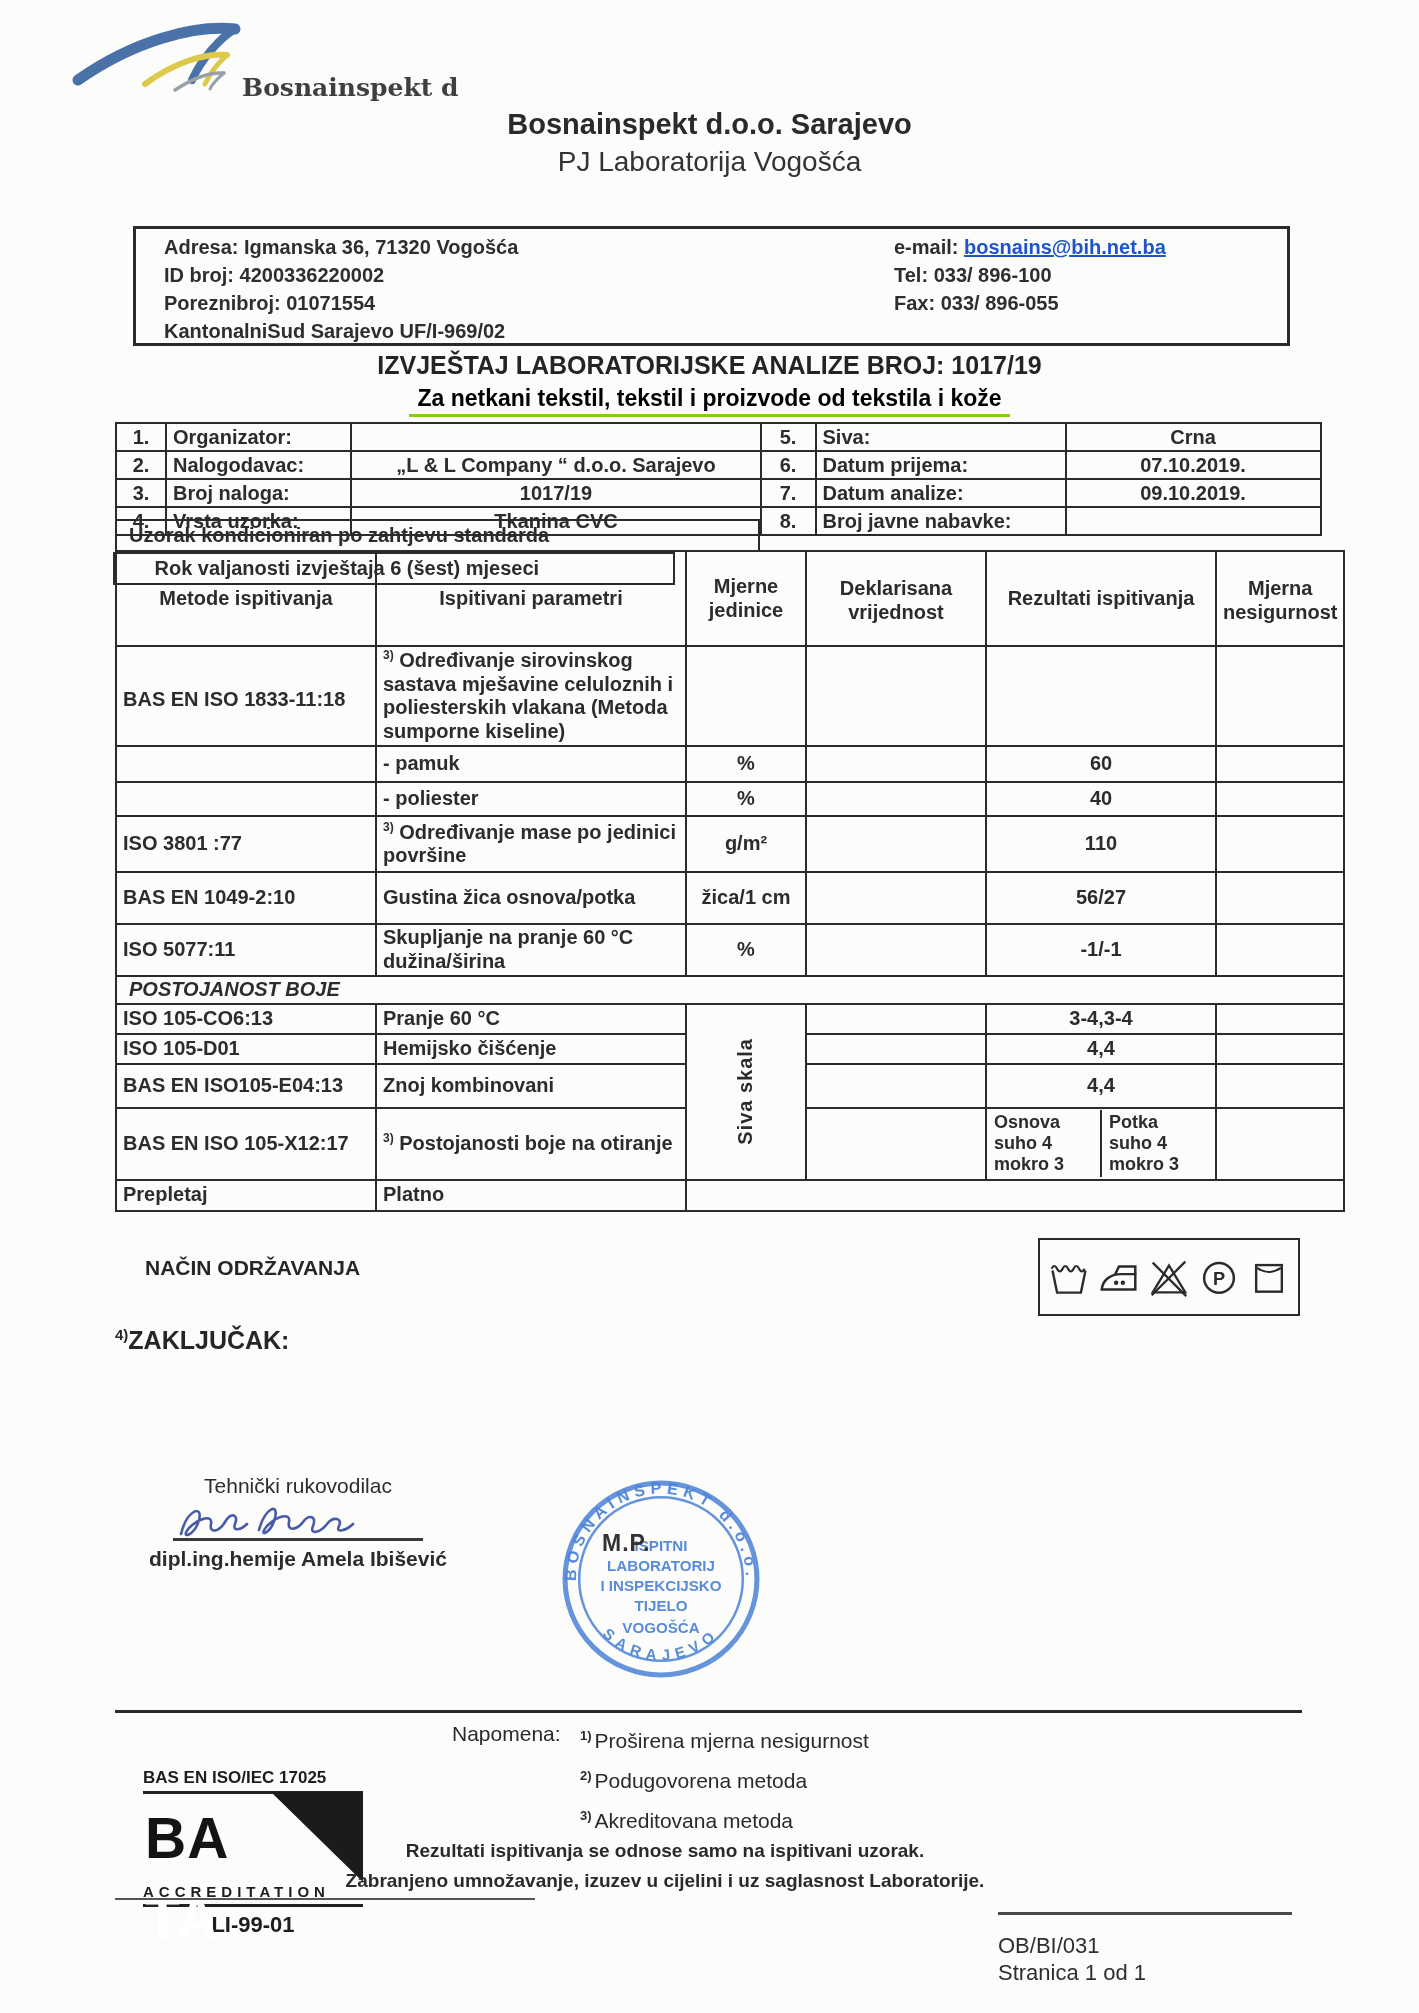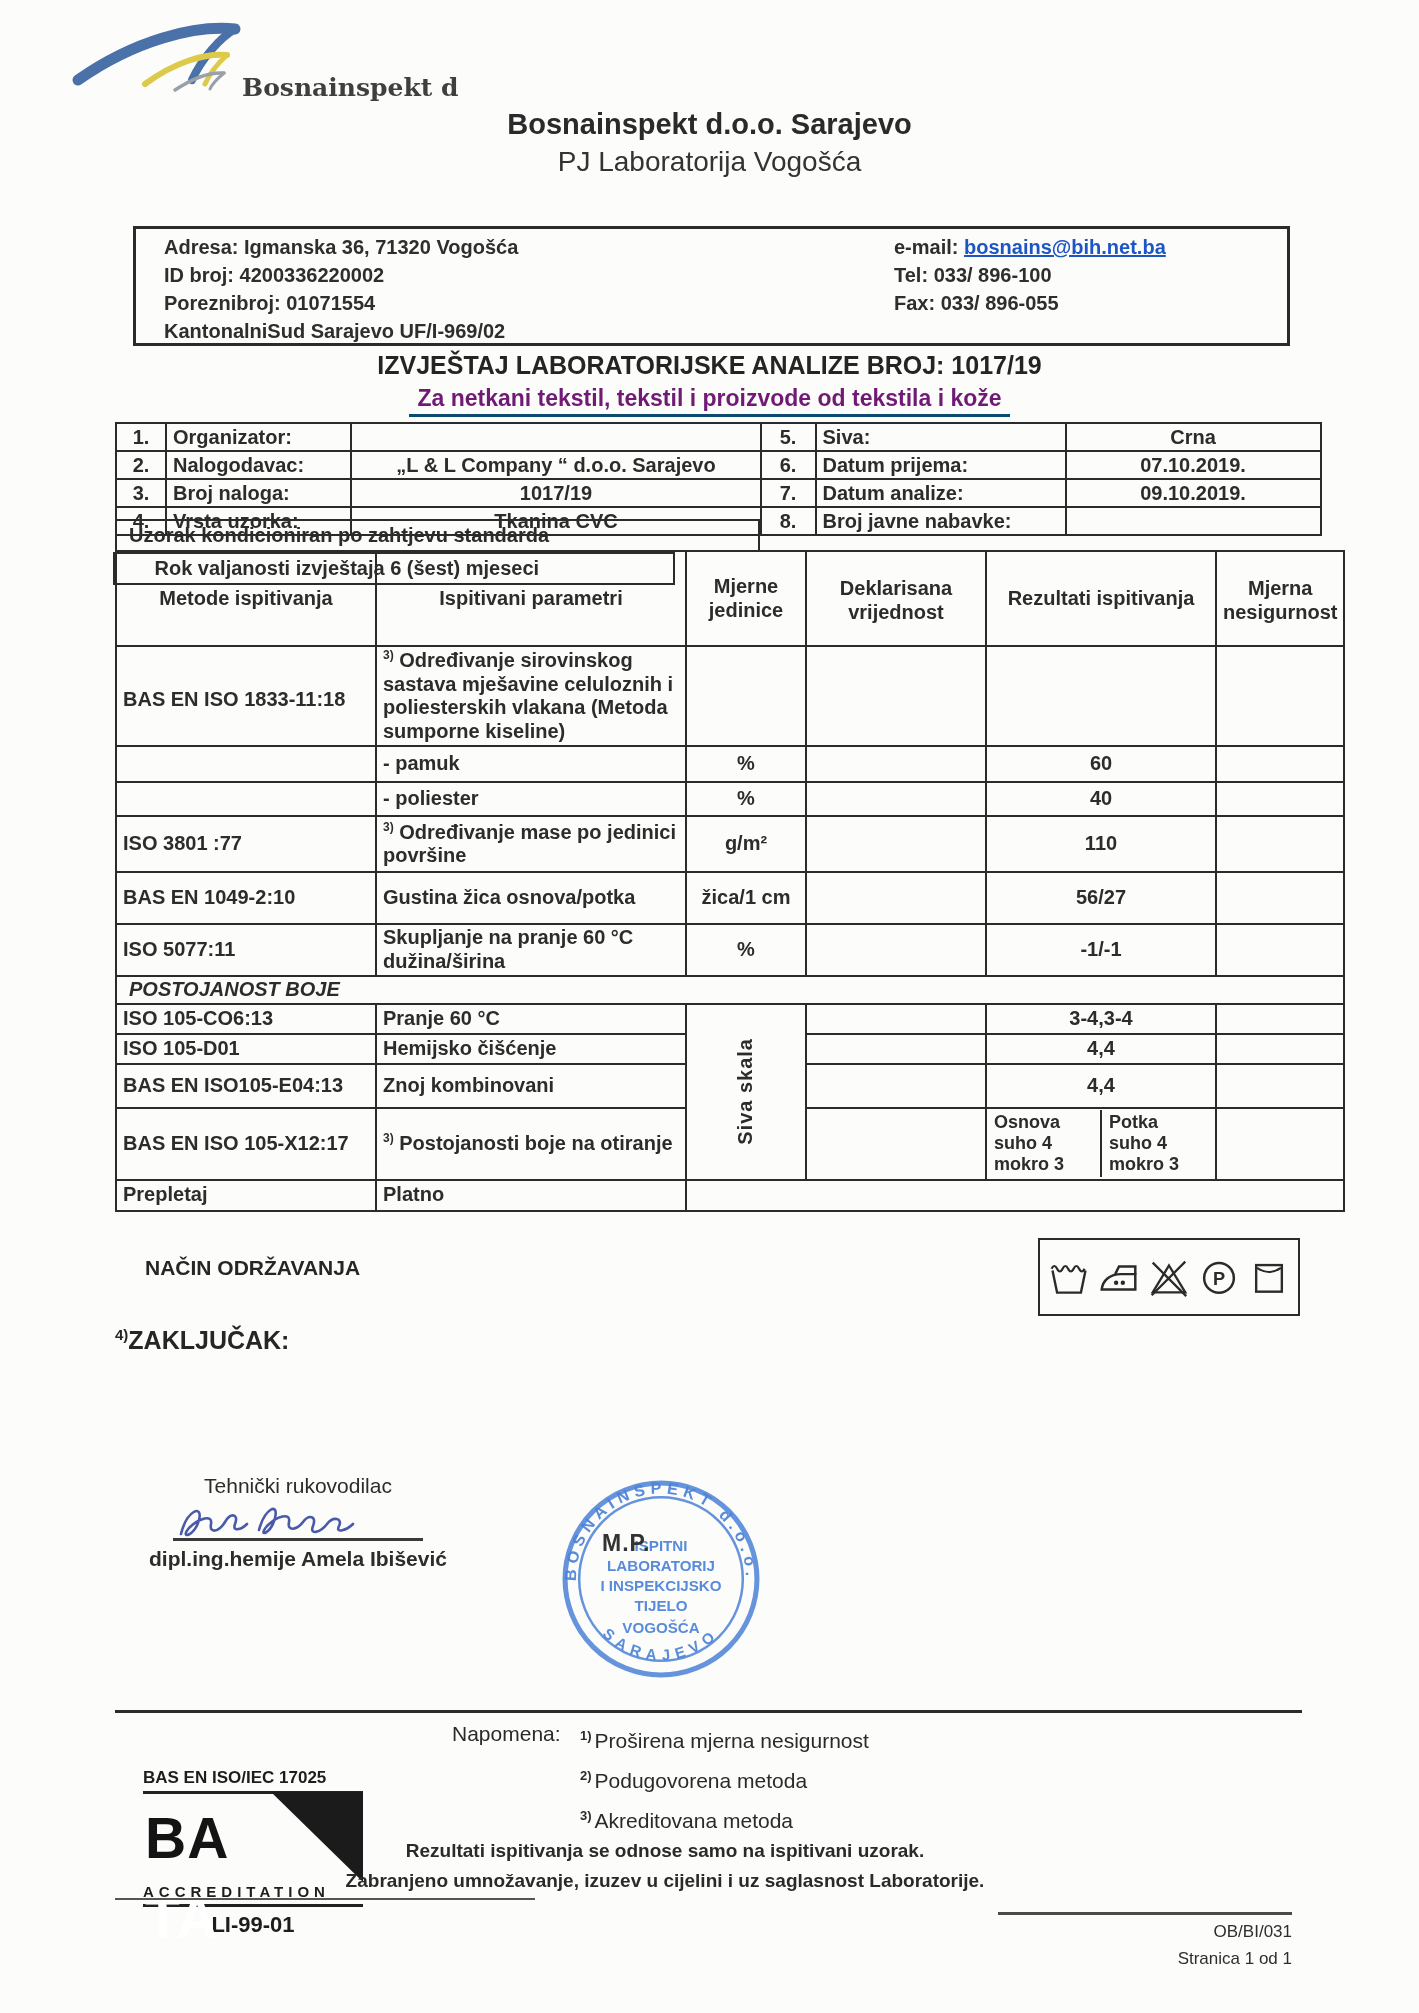--- a/index.html
+++ b/index.html
@@ -10,21 +10,21 @@
   .hdr-title{top:108px;left:0;width:100%;text-align:center;font-size:29px;font-weight:bold;color:#2a2a2a;}
   .hdr-sub{top:146px;left:0;width:100%;text-align:center;font-size:28px;color:#333;}
   
   .contact-box{left:133px;top:226px;width:1157px;height:120px;border:3px solid #2b2b2b;box-sizing:border-box;}
   .contact-left{position:absolute;left:28px;top:4px;font-size:20px;line-height:28px;font-weight:bold;color:#2e2e2e;}
   .contact-right{position:absolute;left:758px;top:4px;font-size:20px;line-height:28px;font-weight:bold;color:#2e2e2e;}
   .email-link{color:#1d55c4;text-decoration:underline;font-weight:bold;}
   
   .rpt-title{top:351px;left:0;width:100%;text-align:center;font-size:25px;font-weight:bold;color:#242424;}
   .rpt-sub-wrap{top:385px;left:0;width:100%;text-align:center;}
-  .rpt-sub{display:inline-block;font-size:23px;font-weight:bold;color:#701a75;border-bottom:3px solid #0c4a6e;padding:0 8px 2px;}
+  .rpt-sub{display:inline-block;font-size:23px;font-weight:bold;color:#000000;border-bottom:3px solid #84cc16;padding:0 8px 2px;}
   
   .info-wrap{left:115px;top:422px;display:flex;}
   table.doc{border-collapse:collapse;table-layout:fixed;}
   table.doc td{border:2.5px solid #2b2b2b;font-size:20px;font-weight:bold;color:#2c2c2c;padding:1px 6px;overflow:hidden;}
   table.info td{height:24px;}
   .tc{text-align:center;}
   .tl{text-align:left;}
   
   .cond{left:115px;top:519px;display:flex;flex-direction:column;}
   .cond-cell{border:2.5px solid #2b2b2b;box-sizing:border-box;height:33px;padding:3px 12px;
@@ -74,22 +74,22 @@
   .bata-word{position:relative;display:flex;padding-left:2px;flex-direction:column;}
   .bata-word span{font-size:57px;font-weight:bold;letter-spacing:1px;line-height:80px;}
   .bata-ba{color:#141414;}
   .bata-ta{color:#ffffff;}
   .bata-cap{font-size:15px;font-weight:bold;letter-spacing:5px;border-bottom:3px solid #222;
             padding:5px 0 4px;color:#1d1d1d;}
   .bata-code{font-size:22px;font-weight:bold;text-align:center;padding-top:5px;color:#1d1d1d;}
   .disc{left:240px;top:1836px;width:850px;text-align:center;font-size:19px;font-weight:bold;
         line-height:30px;color:#2a2a2a;}
   .rule-left-bottom{left:115px;top:1898px;width:420px;height:2px;background:#555;}
-  .footer-box{left:998px;top:1912px;width:294px;border-top:3px solid #4a4a4a;text-align:right;
-              font-size:17px;line-height:27px;color:#2e2e2e;padding-top:3px;}
+  .footer-box{left:998px;top:1912px;width:294px;border-top:3px solid #4a4a4a;text-align:left;
+              font-size:22px;line-height:27px;color:#2e2e2e;padding-top:17px;}
 </style>
 </head>
 <body>
 
 <div class="page">
 
   <svg class="abs" style="left:70px;top:20px;" width="390" height="88" viewBox="0 0 390 88">
     <path d="M8,60 C65,20 125,5 165,9" stroke="#4a72a8" stroke-width="11" fill="none" stroke-linecap="round"></path>
     <path d="M165,9 C150,18 132,38 122,60" stroke="#4a72a8" stroke-width="8" fill="none" stroke-linecap="round"></path>
     <path d="M75,64 C105,42 135,33 157,35" stroke="#ddc94a" stroke-width="6" fill="none" stroke-linecap="round"></path>

